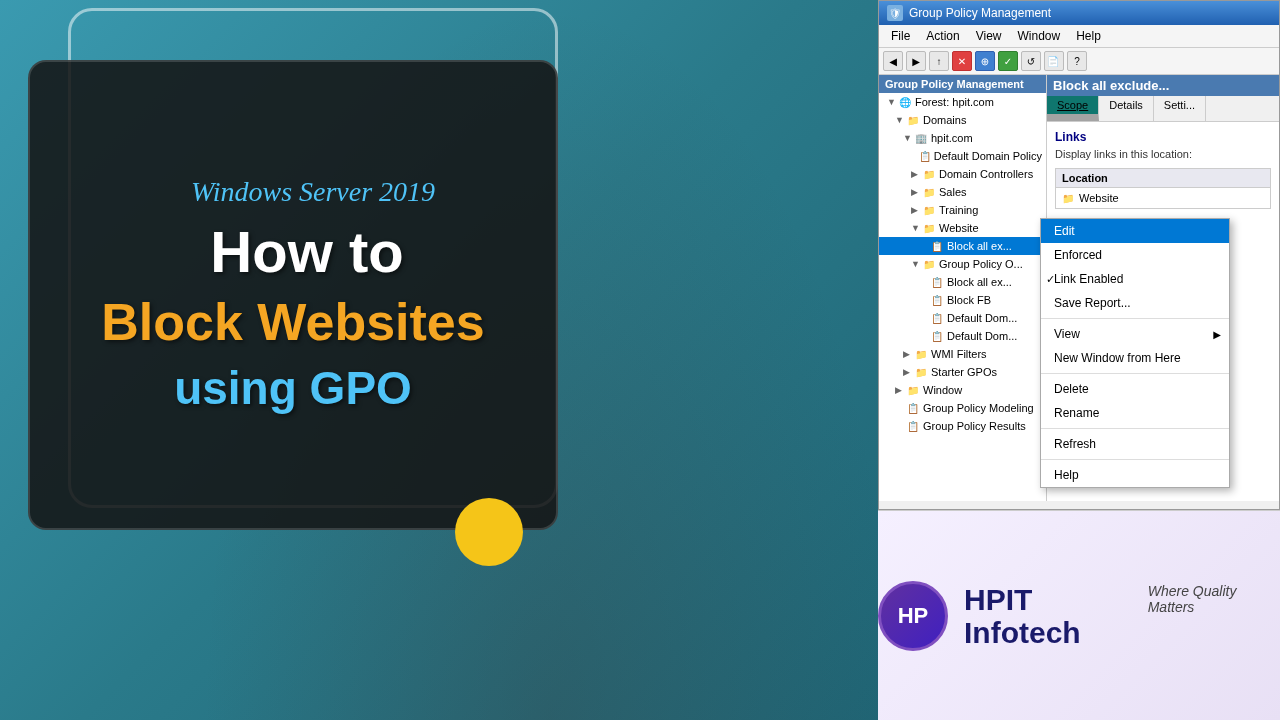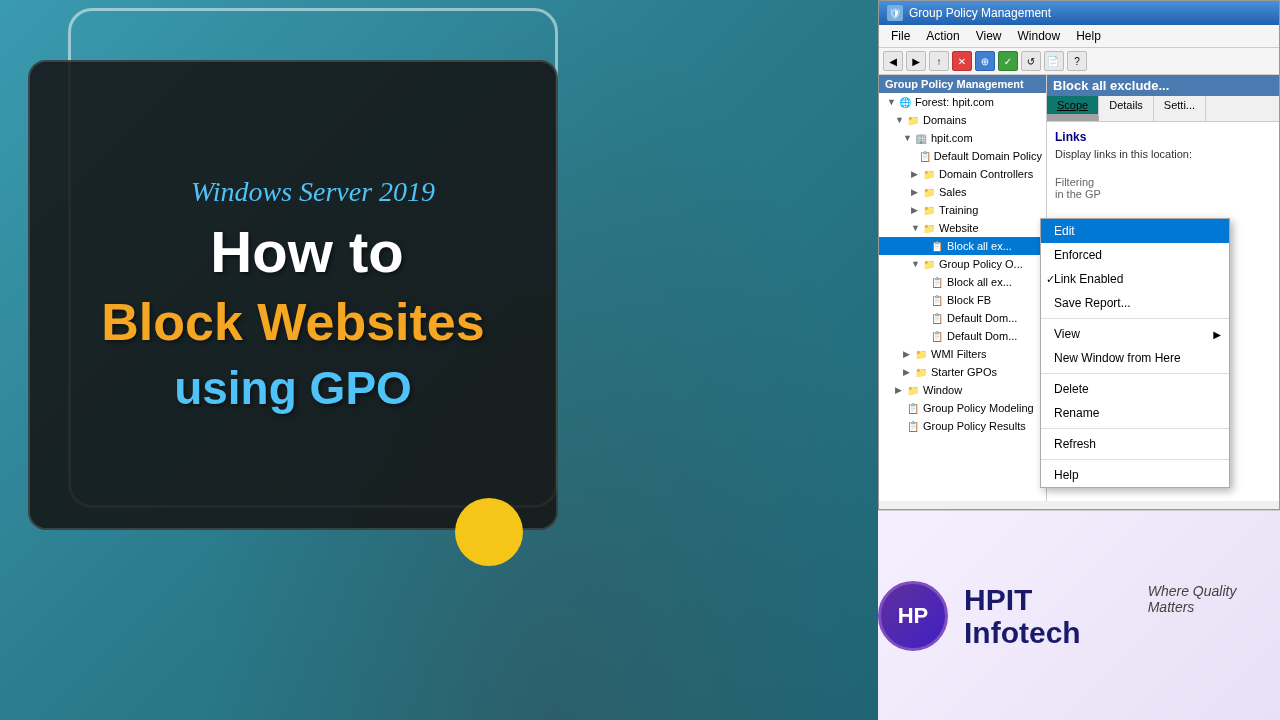--- a/index.html
+++ b/index.html
@@ -585,20 +585,29 @@
       <div class="detail-tabs">
         <div class="detail-tab active">Scope</div>
         <div class="detail-tab">Details</div>
         <div class="detail-tab">Setti...</div>
       </div>
       <div class="detail-content">
         <div class="detail-section-title">Links</div>
         <div class="detail-desc">Display links in this location:</div>
         <table class="detail-table">
           <tbody>
+              <tr>
+            <th>Location</th>
+          </tr>
+          <tr>
+            <td>
+              <span class="tree-icon folder-icon">📁</span>
+              <span>Website</span>
+            </td>
+          </tr>
         </tbody>
           </table>
         <div style="margin-top:8px; font-size:11px; color:#666;">
           <span>Filtering</span><br>
           <span>in the GP</span>
         </div>
       </div>
     </div>
 
   </div>

